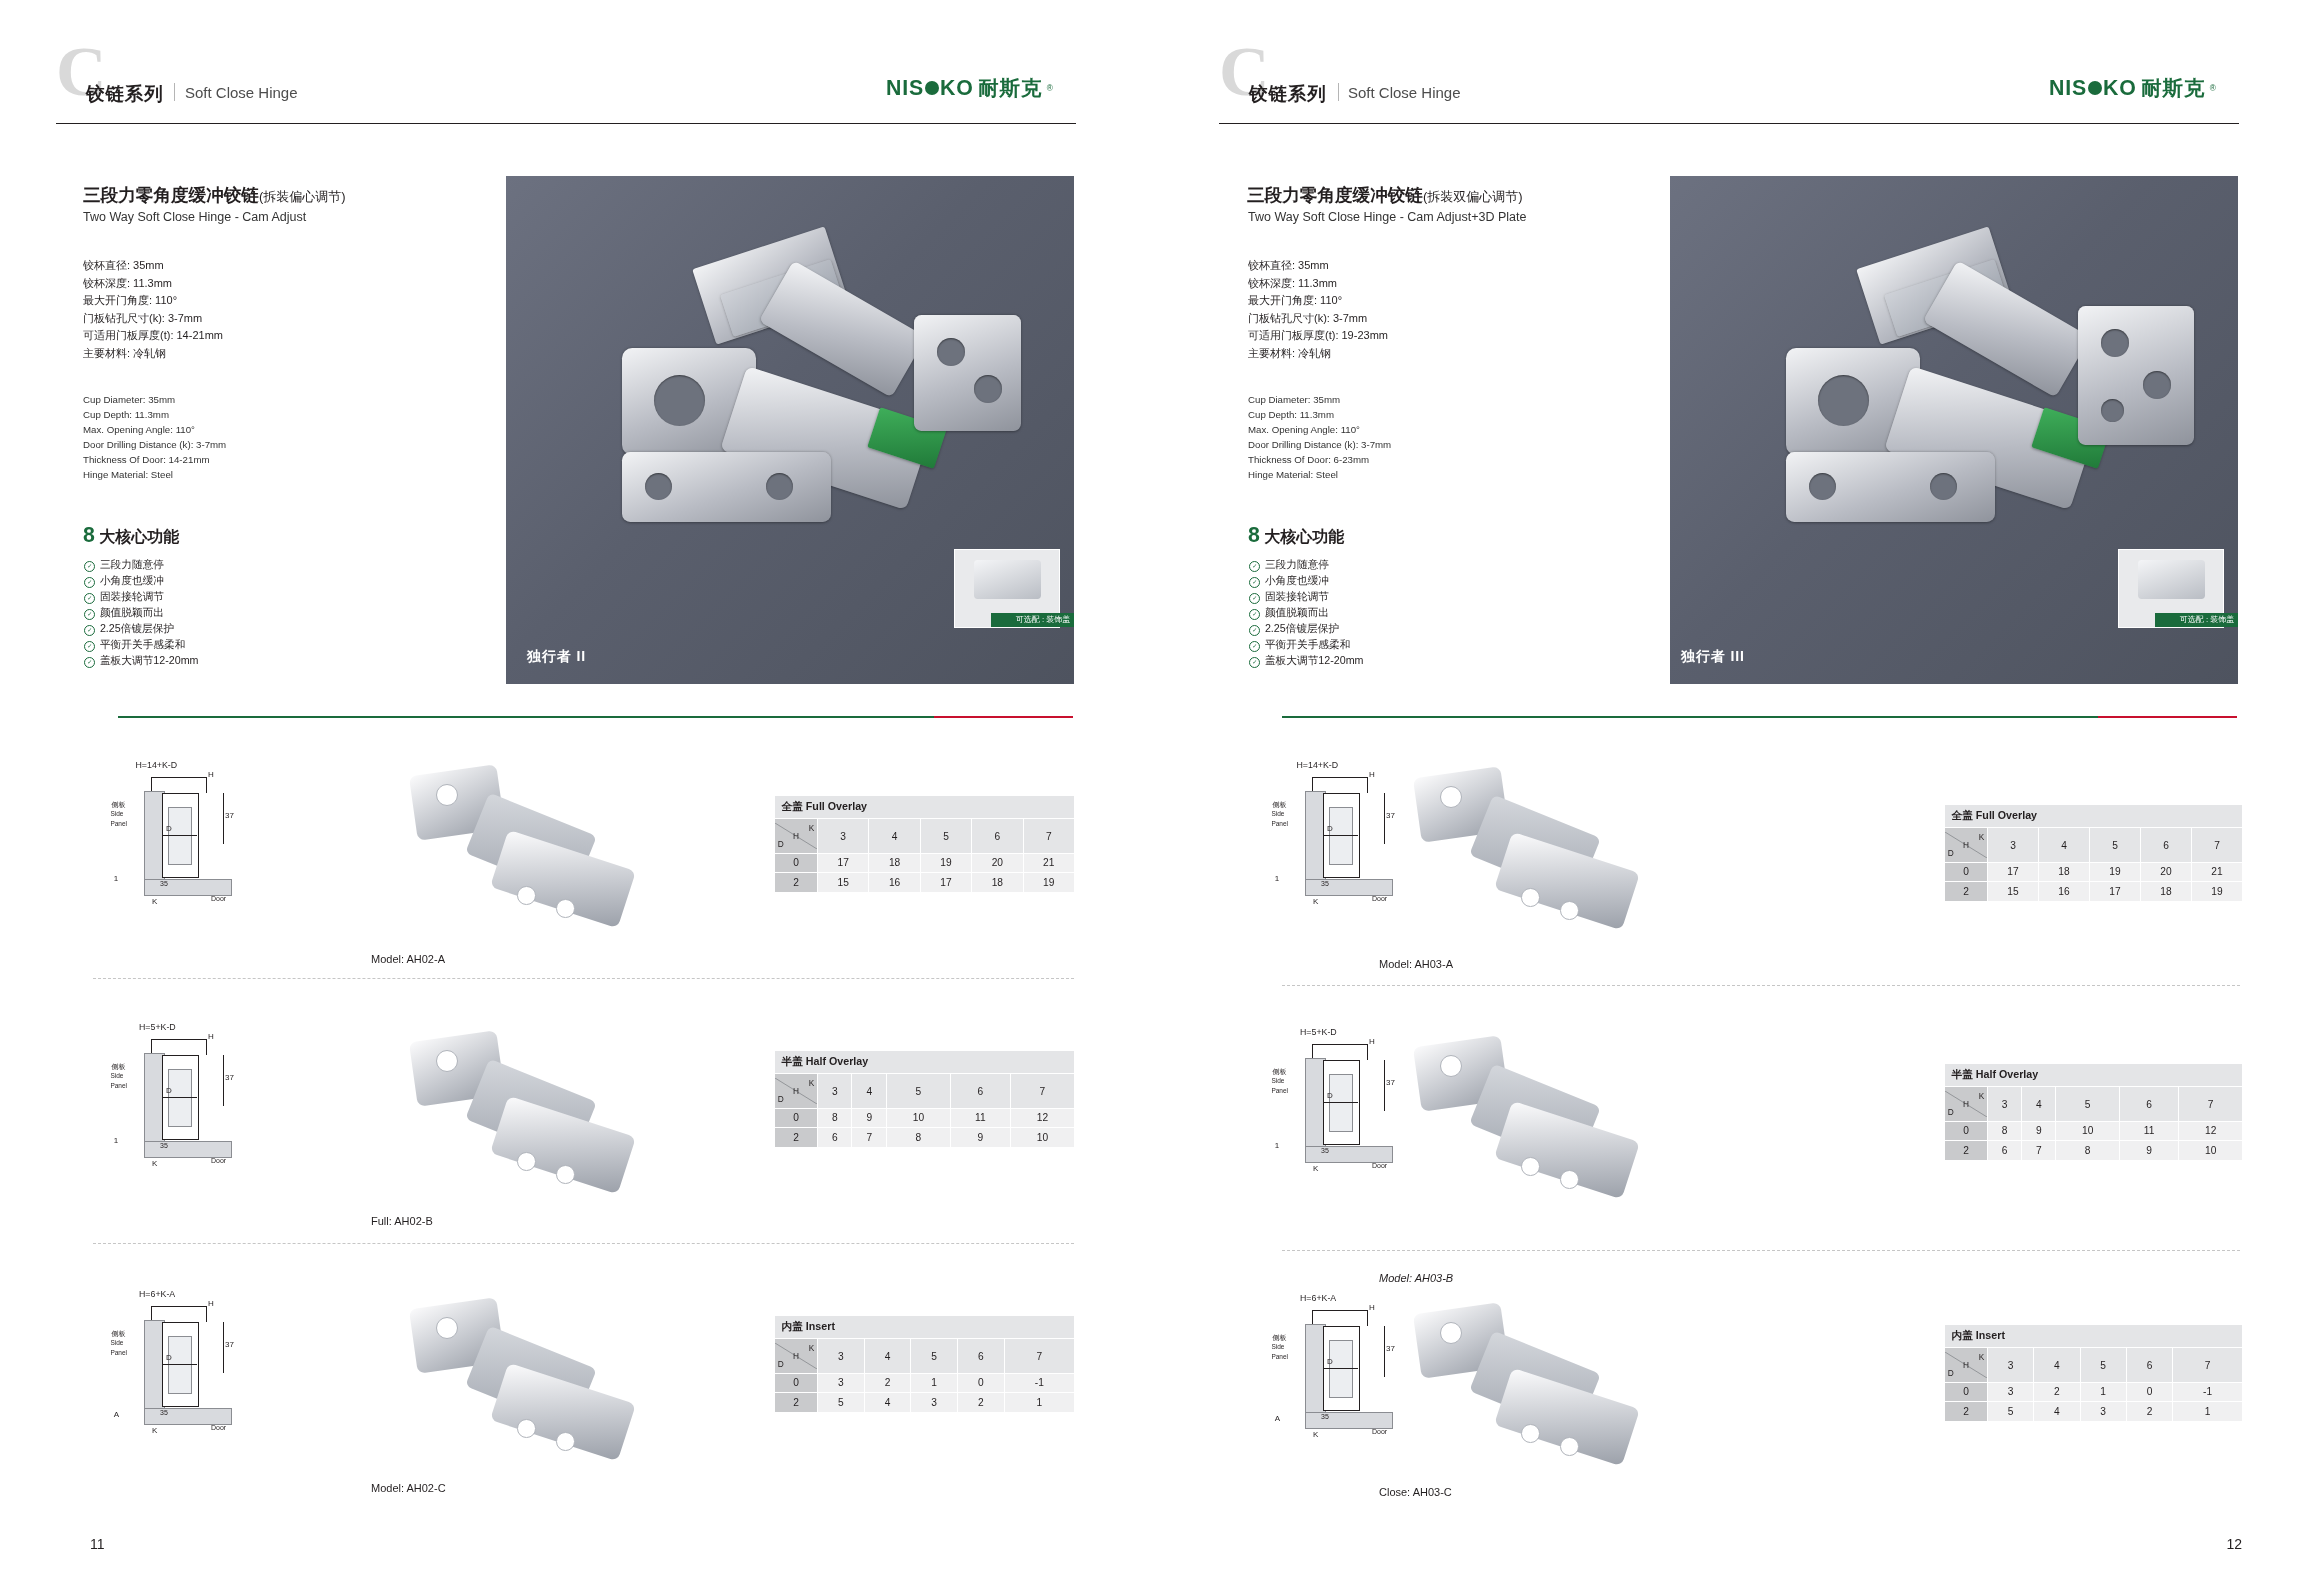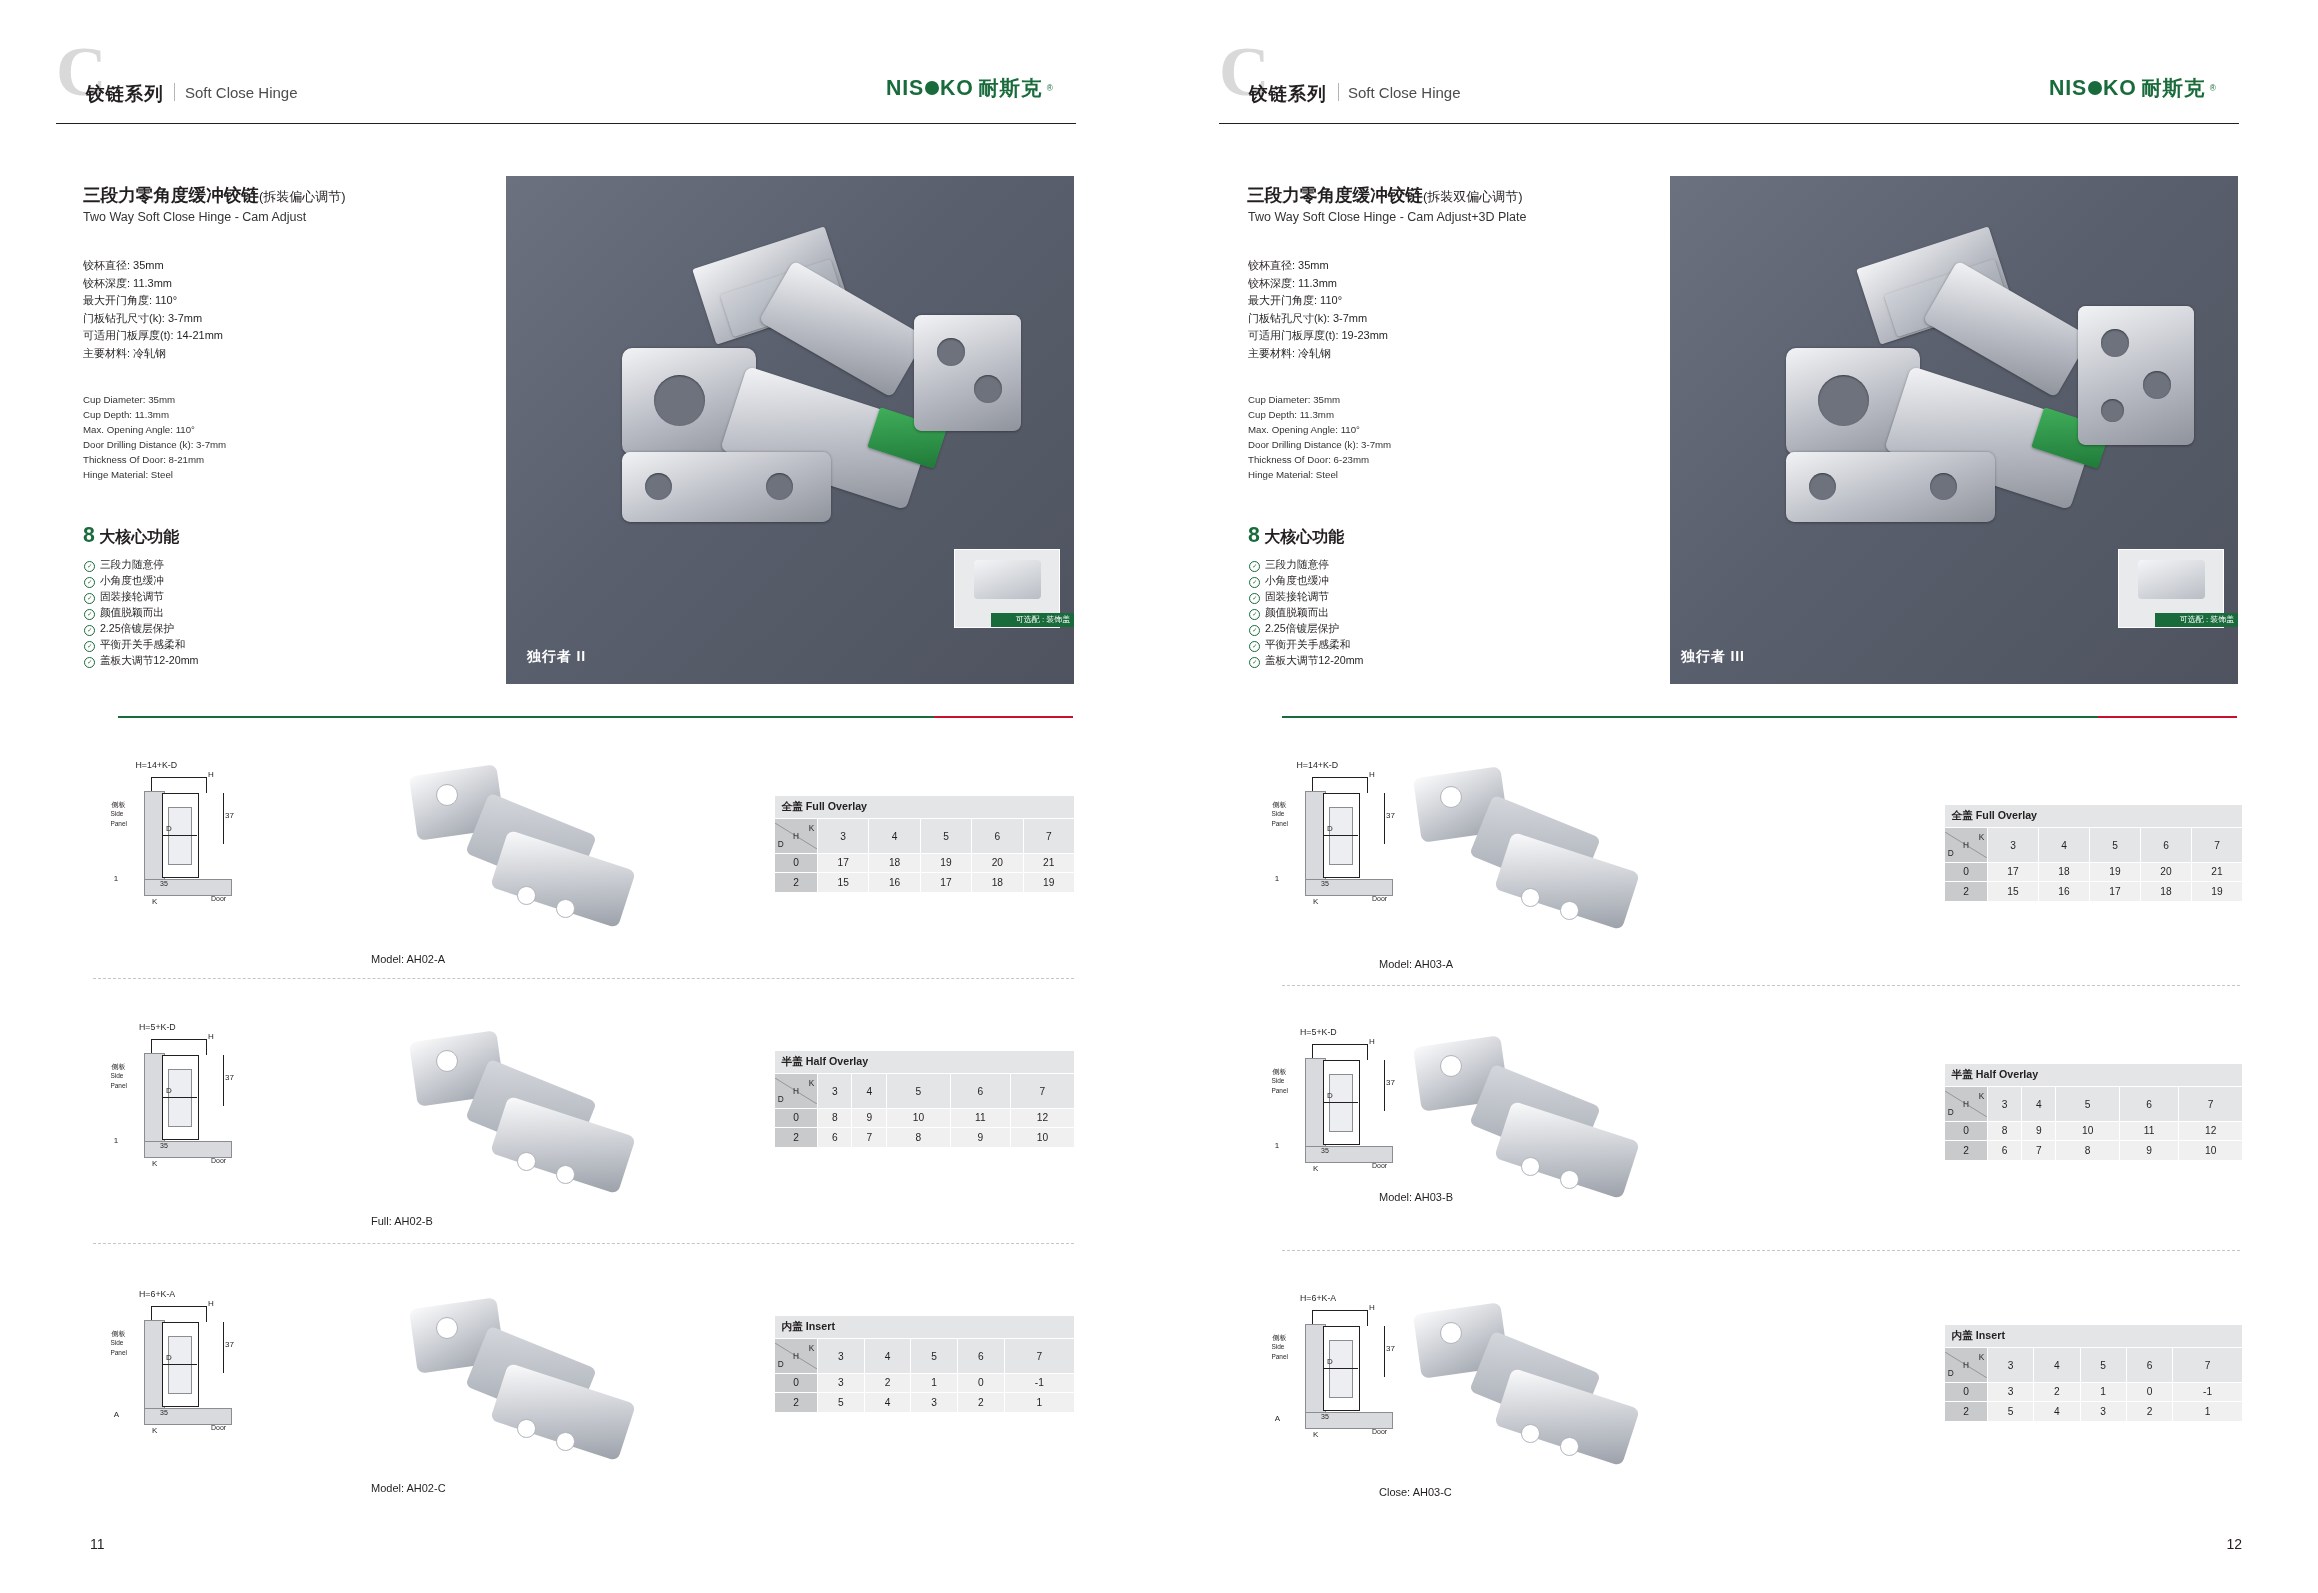--- a/index.html
+++ b/index.html
@@ -111,21 +111,21 @@
       <div>门板钻孔尺寸(k): 3-7mm</div>
       <div>可适用门板厚度(t): 14-21mm</div>
       <div>主要材料: 冷轧钢</div>
     </div>
 
     <div class="spec-en" style="left:83px;top:392px;">
       <div>Cup Diameter: 35mm</div>
       <div>Cup Depth: 11.3mm</div>
       <div>Max. Opening Angle: 110°</div>
       <div>Door Drilling Distance (k): 3-7mm</div>
-      <div>Thickness Of Door: 8-21mm</div>
+      <div>Thickness Of Door: 14-21mm</div>
       <div>Hinge Material: Steel</div>
     </div>
 
     <div class="feat-head" style="left:83px;top:523px;">
       <span class="num">8</span>
       <span>大核心功能</span>
     </div>
     <div class="feat-list" style="left:84px;top:556px;">
       <div><span class="b">✓</span><span>三段力随意停</span></div>
       <div><span class="b">✓</span><span>小角度也缓冲</span></div>
@@ -565,21 +565,21 @@
       <t style="left:95px;top:130px;font-size:7px;">Door</t>
     </div>
     <div class="rowhinge" style="left:798px;top:1041px;width:241px;height:176px;transform:translateX(-552px);">
       <i style="left:4.6px;top:0;width:88px;height:65px;border-radius:7.4px;transform:rotate(-8deg);"></i>
       <i class="hole" style="left:28px;top:14px;width:20.4px;height:20.4px;"></i>
       <i class="dk" style="left:65px;top:42px;width:116px;height:65px;border-radius:6.5px;transform:rotate(22deg);"></i>
       <i style="left:88px;top:79px;width:134px;height:60px;border-radius:7.4px;transform:rotate(18deg);"></i>
       <i class="hole" style="left:109px;top:116px;width:16.7px;height:16.7px;"></i>
       <i class="hole" style="left:148px;top:129px;width:16.7px;height:16.7px;"></i>
     </div>
-    <div class="model-lbl" style="left:765px;top:1191px;transform:translateX(-552px);">Model: AH03-B</div>
+    <div class="model-lbl" style="left:765px;top:1272px;transform:translateX(-552px);font-style:italic;">Model: AH03-B</div>
 
     <table class="tbl" style="left:778px;top:1063px;width:299px;">
       <tbody>
           <tr>
             <td class="cap" colspan="6">半盖 Half Overlay</td>
           </tr>
       <tr>
         <td class="corner" style="width:42px;height:26px;">
           <span class="corner-inner">
             <svg class="slash" viewBox="0 0 100 56" preserveAspectRatio="none">

